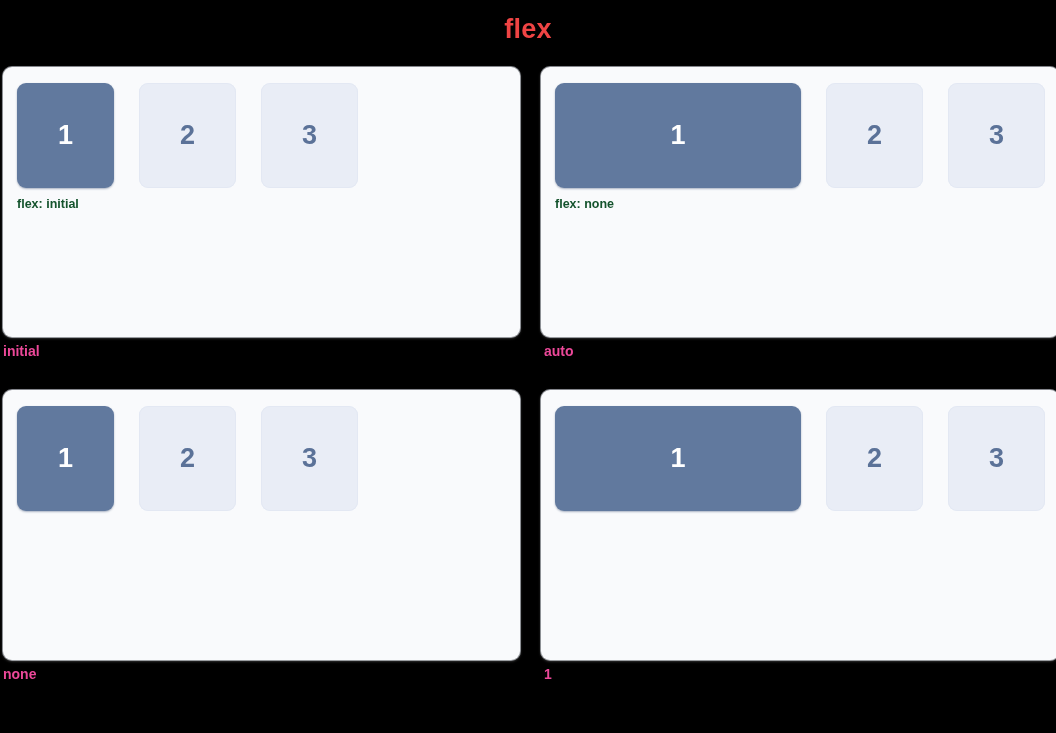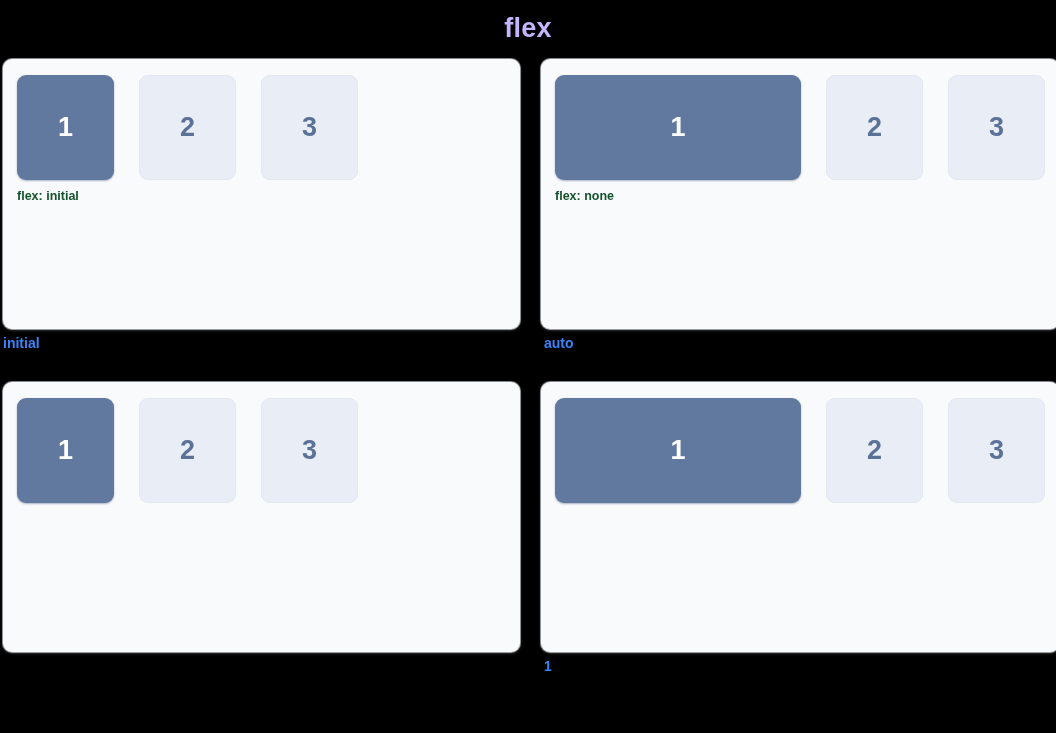--- a/index.html
+++ b/index.html
@@ -14,26 +14,26 @@
   body {
     width: 1056px;
     height: 733px;
     font-family: "Liberation Sans", sans-serif;
     overflow: hidden;
     position: relative;
   }
 
   .page-title {
     text-align: center;
-    color: #c4b5fd;
+    color: #ef4444;
     font-size: 27px;
     font-weight: bold;
     line-height: 1;
-    padding-top: 14px;
-    margin: 1px;
+    padding-top: 8px;
+    margin: 8px;
     letter-spacing: 0.2px;
   }
 
   .grid {
     display: grid;
     grid-template-columns: 517px 518px;
     column-gap: 21px;
     row-gap: 30px;
     padding: 16px 0 0 3px;
   }
@@ -98,21 +98,21 @@
     font-weight: bold;
     color: #14532d;
     line-height: 1.2;
   }
 
   .caption {
     margin-top: 6px;
     padding-left: 0px;
     font-size: 14px;
     font-weight: bold;
-    color: #3b82f6;
+    color: #ec4899;
     line-height: 1.2;
   }
 
   .cell-right .caption { padding-left: 3px; }
 </style>
 </head>
 <body>
 
 <h1 class="page-title">flex</h1>
 
@@ -143,20 +143,21 @@
   </div>
 
   <div class="demo-cell cell-left">
     <div class="panel panel-tall">
       <div class="flex-row v-none">
         <div class="box box-primary">1</div>
         <div class="box box-muted">2</div>
         <div class="box box-muted">3</div>
       </div>
     </div>
+    <div class="caption">none</div>
   </div>
 
   <div class="demo-cell cell-right">
     <div class="panel panel-tall">
       <div class="flex-row v-one">
         <div class="box box-primary">1</div>
         <div class="box box-muted">2</div>
         <div class="box box-muted">3</div>
       </div>
     </div>

